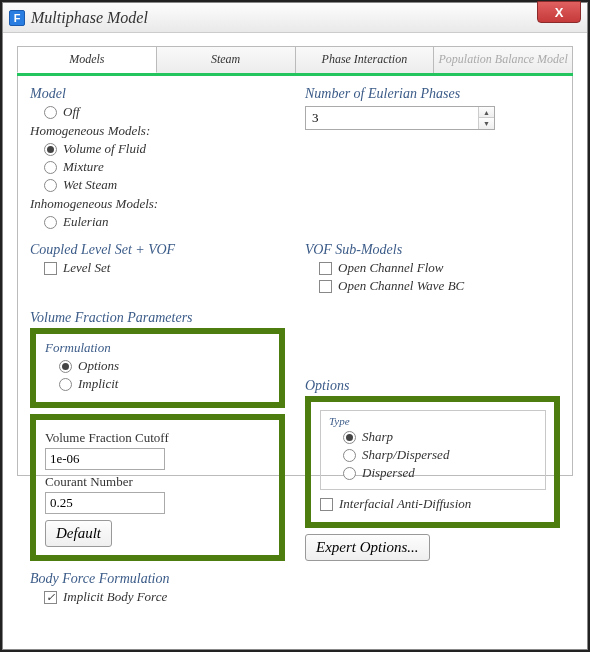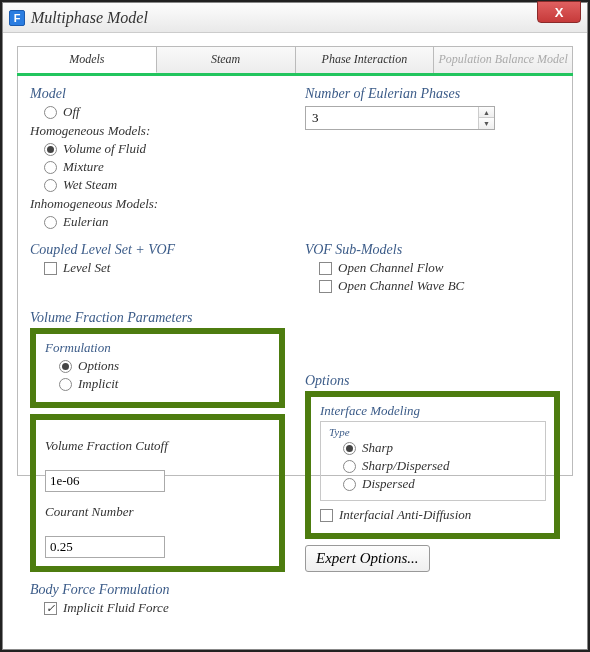--- a/index.html
+++ b/index.html
@@ -178,28 +178,28 @@
   border: 6px solid #4d7c0f;
   padding: 6px 8px 8px 9px;
   margin-top: 2px;
   position: relative;
 }
 .group-nested {
   border: 1px solid #c8c8c8;
   padding: 4px 8px 6px 8px;
   margin-top: 2px;
 }
-.field-label { font-style: italic; margin-top: 12px; }
+.field-label { margin-top: 4px; }
 .text-input {
   border: 1px solid #aaa;
   padding: 2px 4px;
   width: 120px;
   font-family: inherit;
   font-size: 13px;
-  margin-top: 16px;
+  margin-top: 2px;
   display: block;
 }
 .btn {
   border: 1px solid #999;
   background: linear-gradient(#fdfdfd,#efefef);
   padding: 4px 10px;
   font-family: inherit;
   font-style: italic;
   font-size: 15px;
   border-radius: 3px;
@@ -310,27 +310,27 @@
                 <span class="radio"></span>
                 <span>Implicit</span>
               </div>
             </div>
           </div>
           <div class="group mt6">
             <div class="field-label">Volume Fraction Cutoff</div>
             <input class="text-input" value="1e-06" style="">
             <div class="field-label">Courant Number</div>
             <input class="text-input" value="0.25" style="">
+            <button class="btn">Default</button>
           </div>
         </div>
 
         <div class="col">
           <div class="section-title">Options</div>
           <div class="group">
-            <div class="section-title" style="font-size:13px;">Interface Modeling</div>
             <div class="group-nested">
               <div class="section-title" style="font-size:11px;">Type</div>
               <div class="indent">
                 <div class="radio-row">
                   <span class="radio sel"></span>
                   <span>Sharp</span>
                 </div>
                 <div class="radio-row">
                   <span class="radio"></span>
                   <span>Sharp/Dispersed</span>
@@ -348,20 +348,20 @@
           </div>
           <button class="btn mt6">Expert Options...</button>
         </div>
       </div>
 
       <div class="mt10">
         <div class="section-title">Body Force Formulation</div>
         <div class="indent">
           <div class="check-row">
             <span class="checkbox sel"></span>
-            <span>Implicit Fluid Force</span>
+            <span>Implicit Body Force</span>
           </div>
         </div>
       </div>
 
     </div>
   </div>
 </div>
 
 </body></html>

